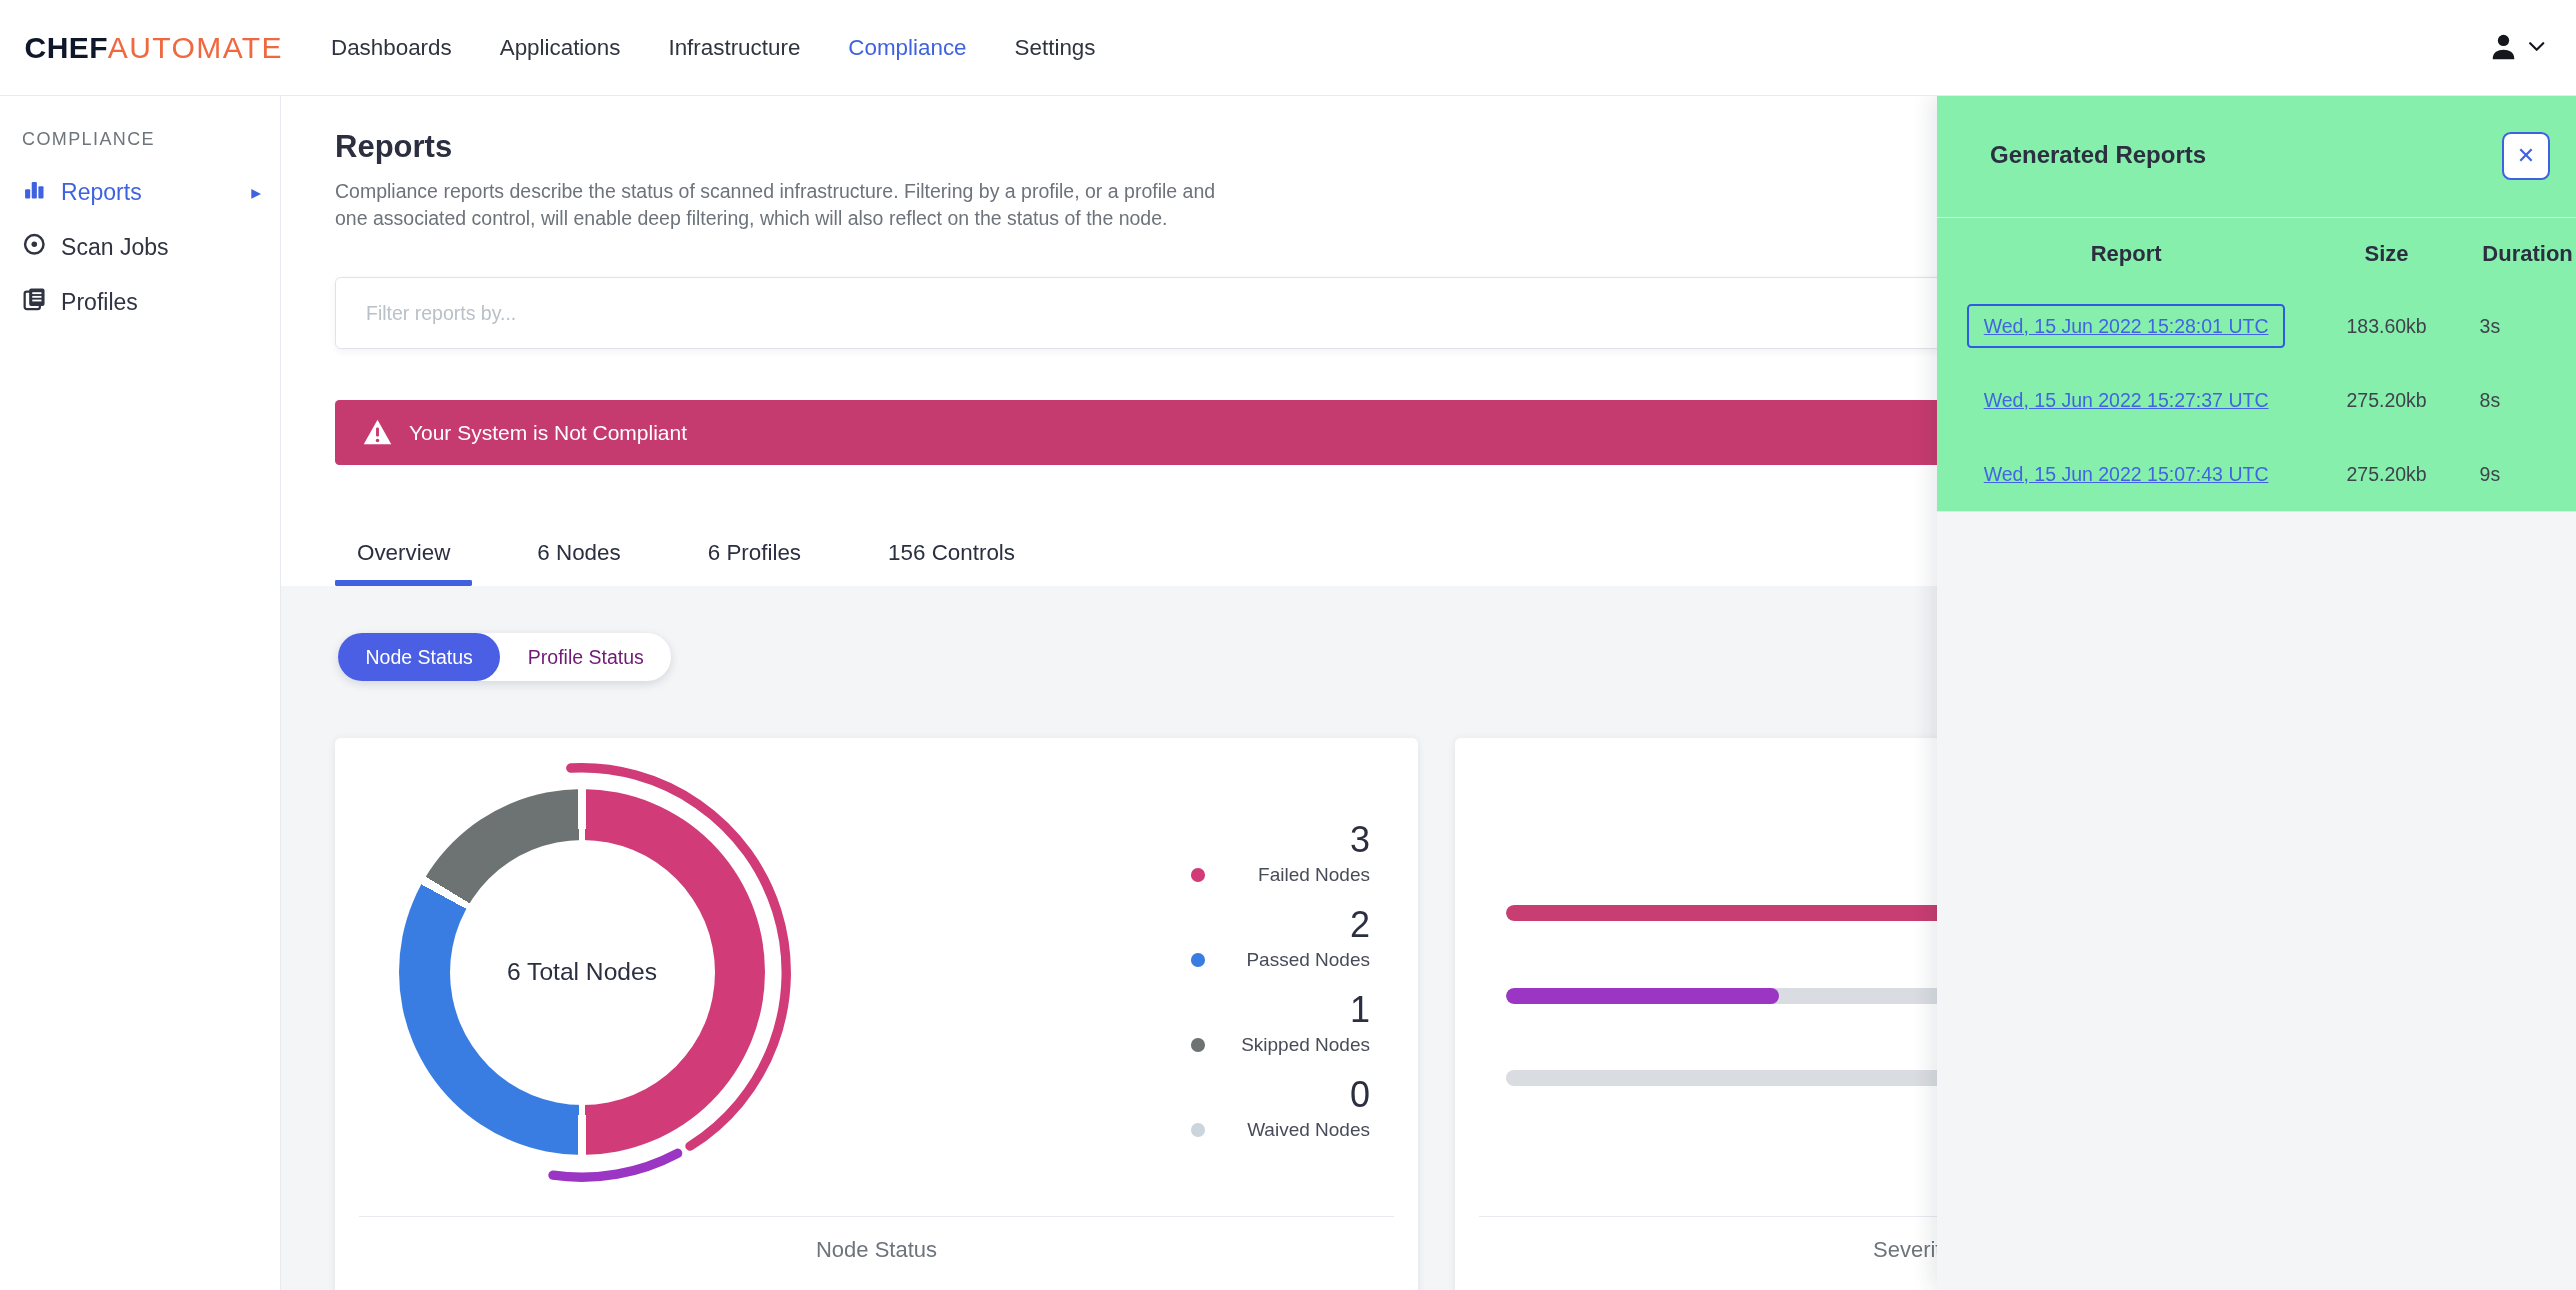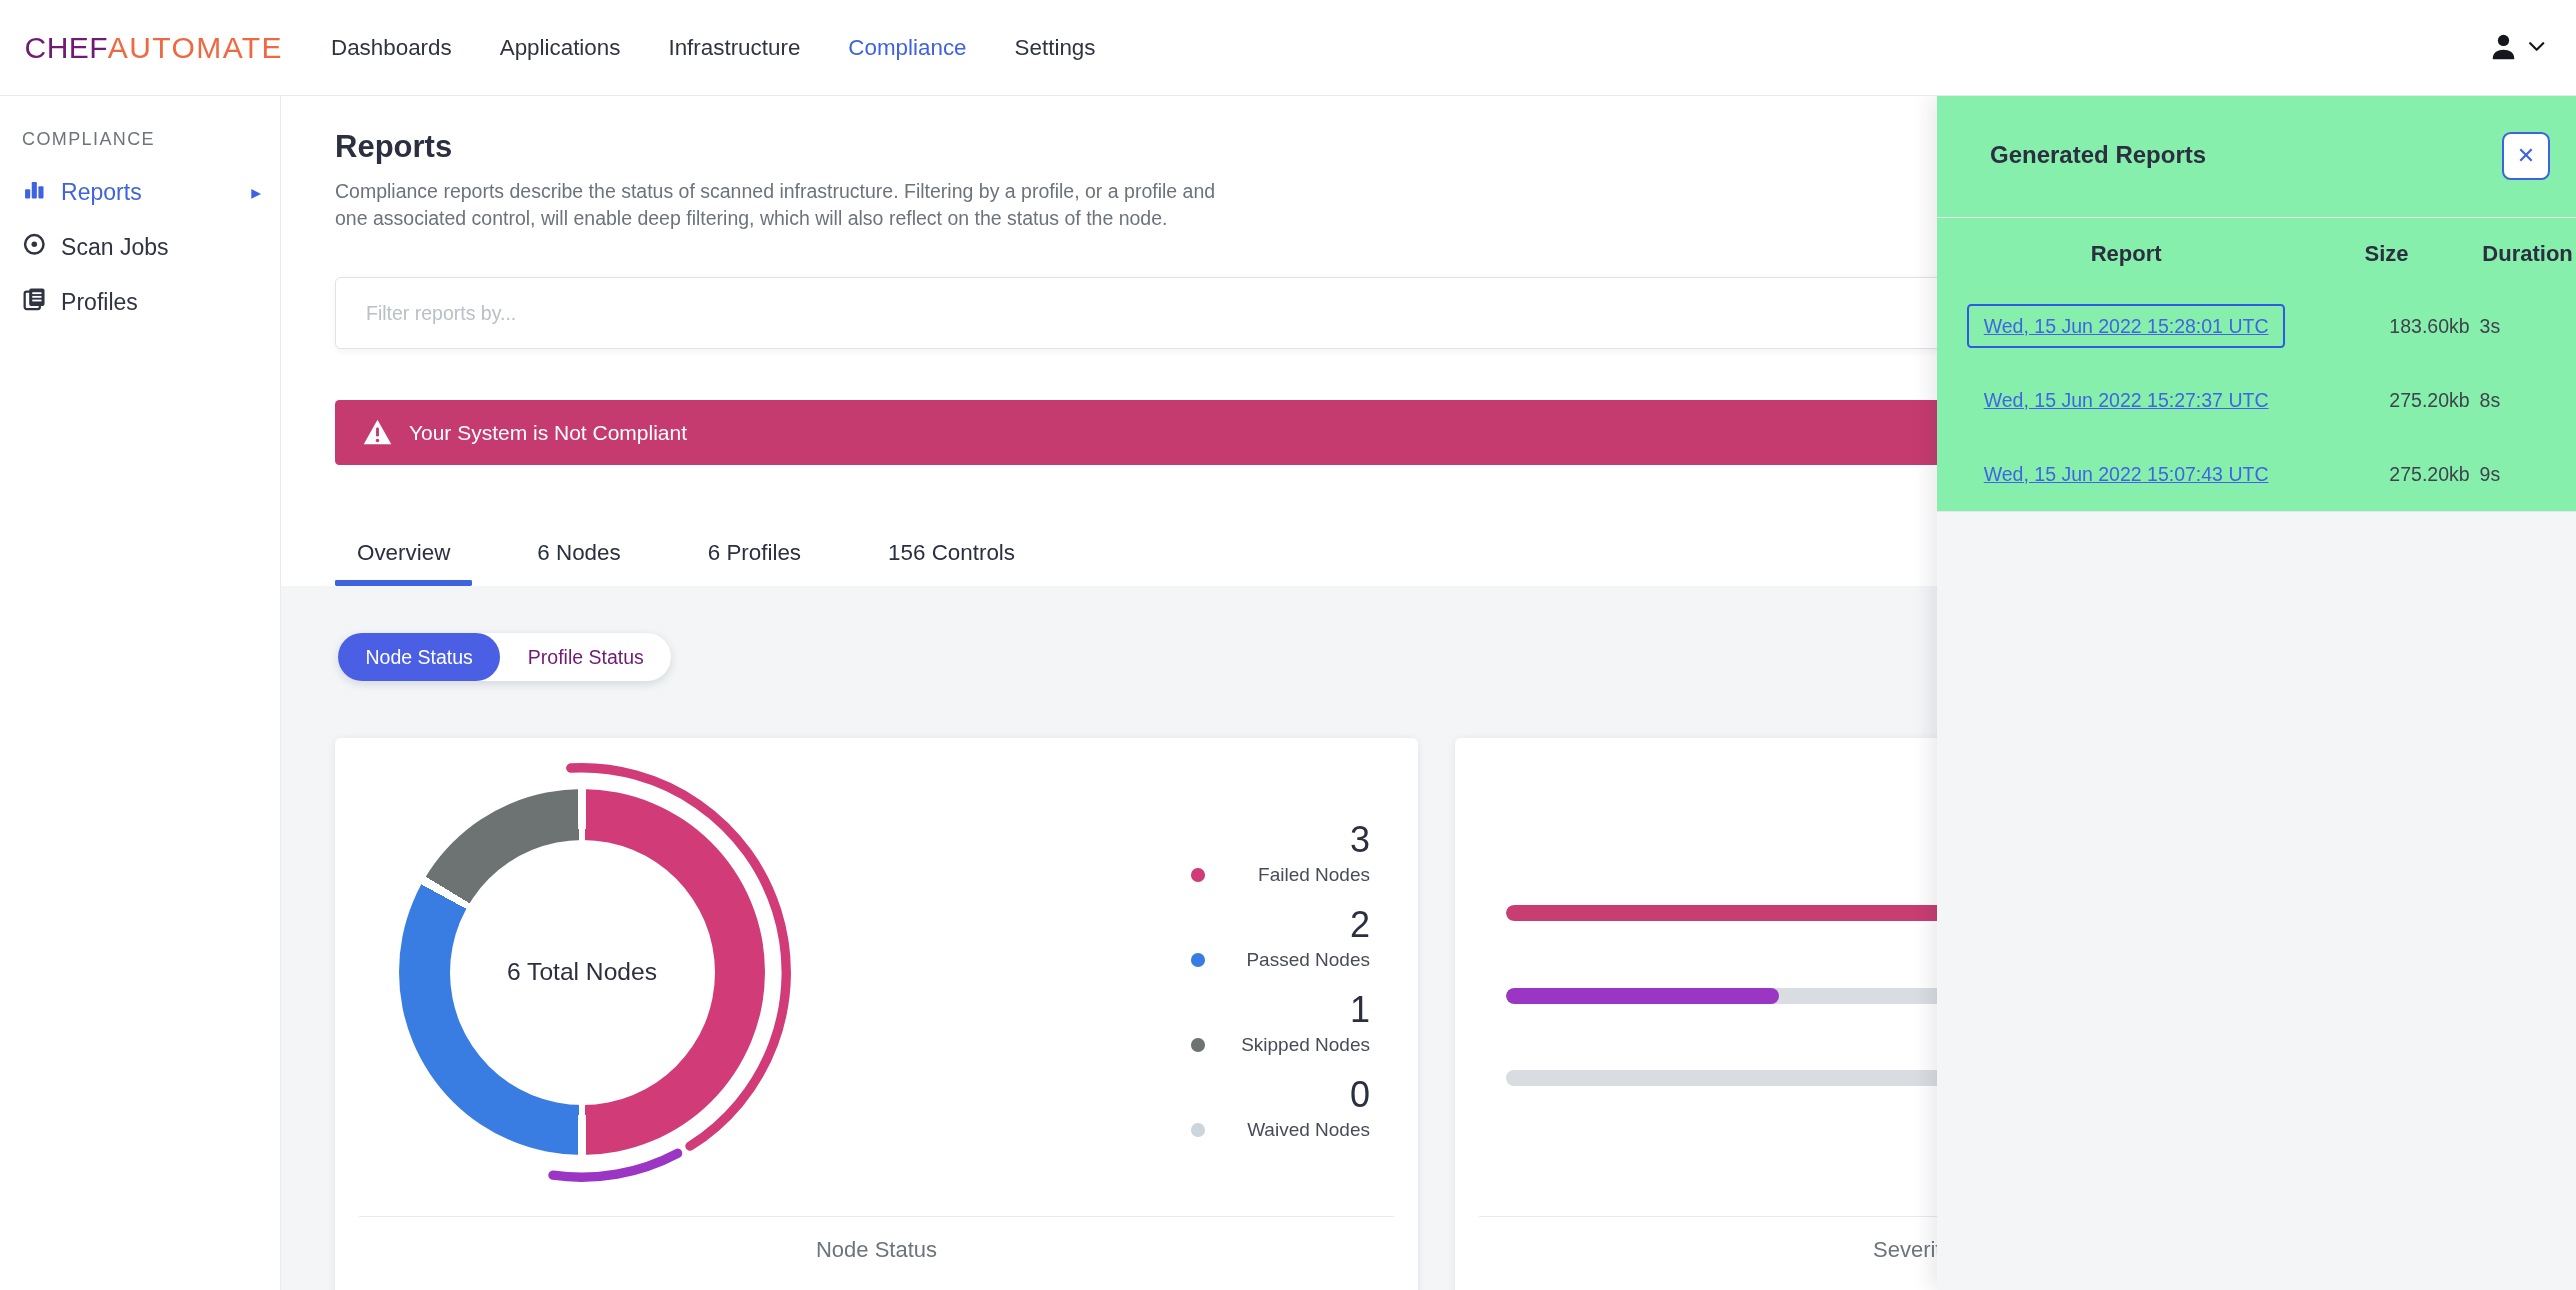--- a/index.html
+++ b/index.html
@@ -9,21 +9,21 @@
     background:#fff; font-family:"Liberation Sans", sans-serif;
     -webkit-font-smoothing:antialiased;
   }
   
   .topnav {
     position:absolute; left:0; top:0; width:2576px; height:96px; background:#fff;
     border-bottom:0.7px solid #e7eaee; display:flex; align-items:center;
     padding:0 24.6px; z-index:60;
   }
   .logo { font-size:30px; letter-spacing:0.4px; white-space:nowrap; }
-  .logo .part1 { font-weight:400; color:#701a75; }
+  .logo .part1 { font-weight:700; color:#0f172a; }
   .logo .part2 { font-weight:400; color:#f0683f; letter-spacing:1.4px; }
   .nav-links { display:flex; gap:48px; margin-left:48px; }
   .nav-link { font-size:22.4px; color:#30343f; cursor:pointer; white-space:nowrap; }
   .nav-link.active { color:#3f63e0; }
   .user-area { margin-left:auto; display:flex; align-items:center; gap:8.7px; padding-right:5.8px; cursor:pointer; }
 
   
   .sidebar {
     position:absolute; left:0; top:96px; bottom:0; width:281px; background:#fff;
     border-right:0.7px solid #e7eaee; z-index:10; padding:33px 0 0 22px;
@@ -102,21 +102,21 @@
     display:flex; align-items:center; justify-content:center; cursor:pointer;
   }
   .report-table { position:absolute; left:11.6px; right:8px; top:122px; }
   .rt-header, .rt-row { display:grid; grid-template-columns:355px 166px 116px; align-items:center; }
   .rt-header { height:71px; }
   .rt-h { font-size:22px; font-weight:600; color:#2b2f40; text-align:center; white-space:nowrap; }
   .rt-row { height:74px; }
   .rt-report { text-align:center; }
   .rt-link { font-size:19.5px; color:#4164e3; text-decoration:underline; cursor:pointer; white-space:nowrap; }
   .focus-box { display:inline-block; border:2.9px solid #2f5ae3; border-radius:4.3px; padding:8.7px 14.5px; }
-  .rt-size { font-size:19.5px; color:#3f434c; text-align:right; white-space:nowrap; }
+  .rt-size { font-size:19.5px; color:#3f434c; text-align:center; white-space:nowrap; }
   .rt-dur  { font-size:19.5px; color:#3f434c; padding-left:10px; white-space:nowrap; }
 </style>
 </head>
 <body>
 
 <div id="stage">
 
   <header class="topnav">
     <div class="logo">
       <span class="part1">CHEF</span><span class="part2">AUTOMATE</span>

